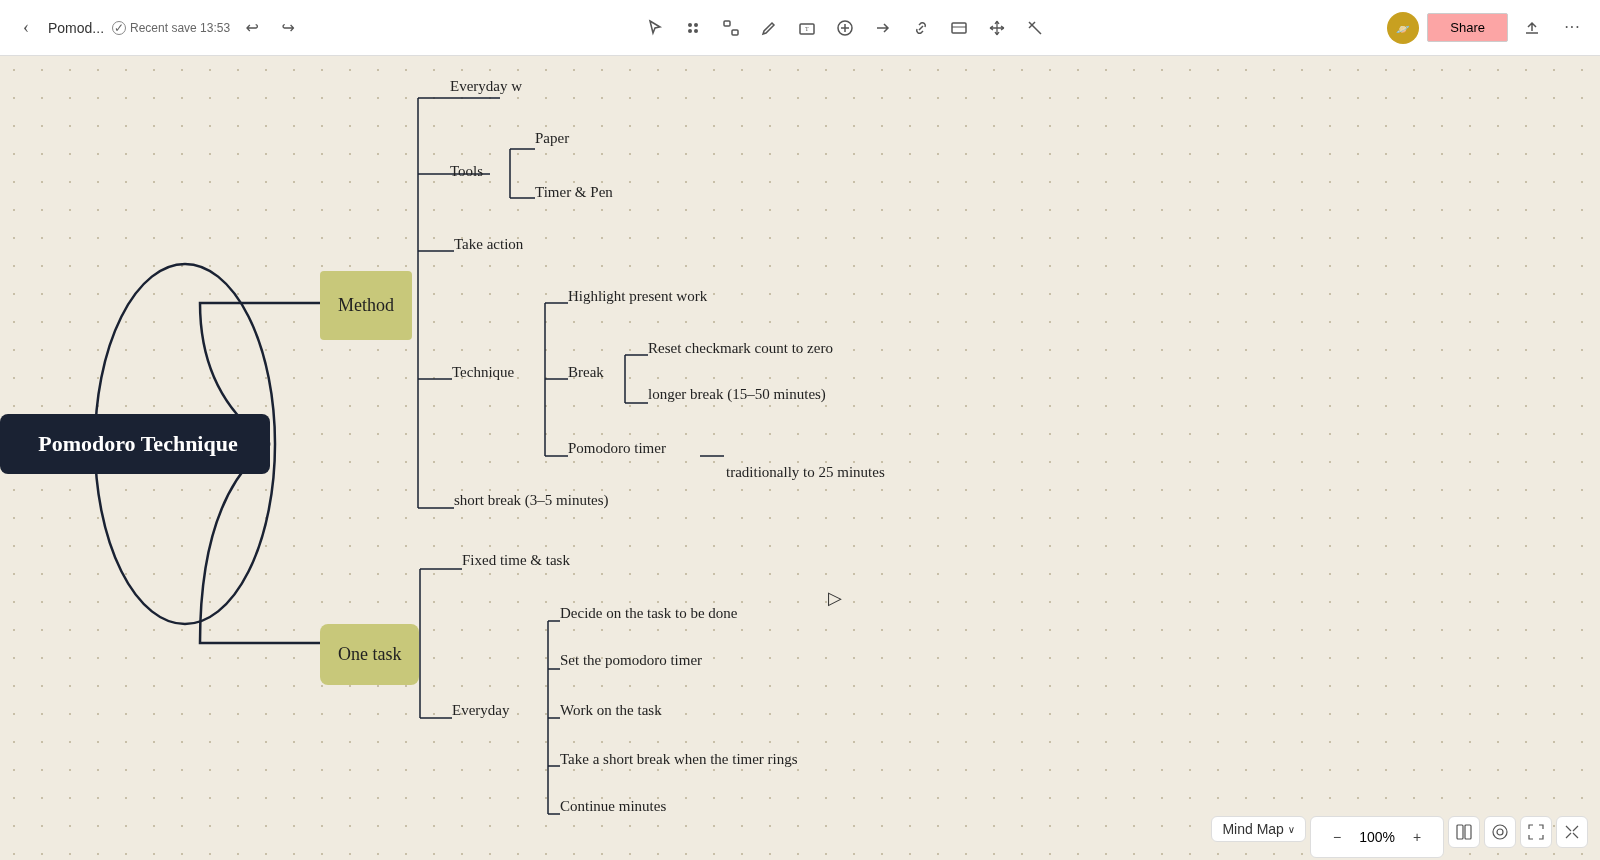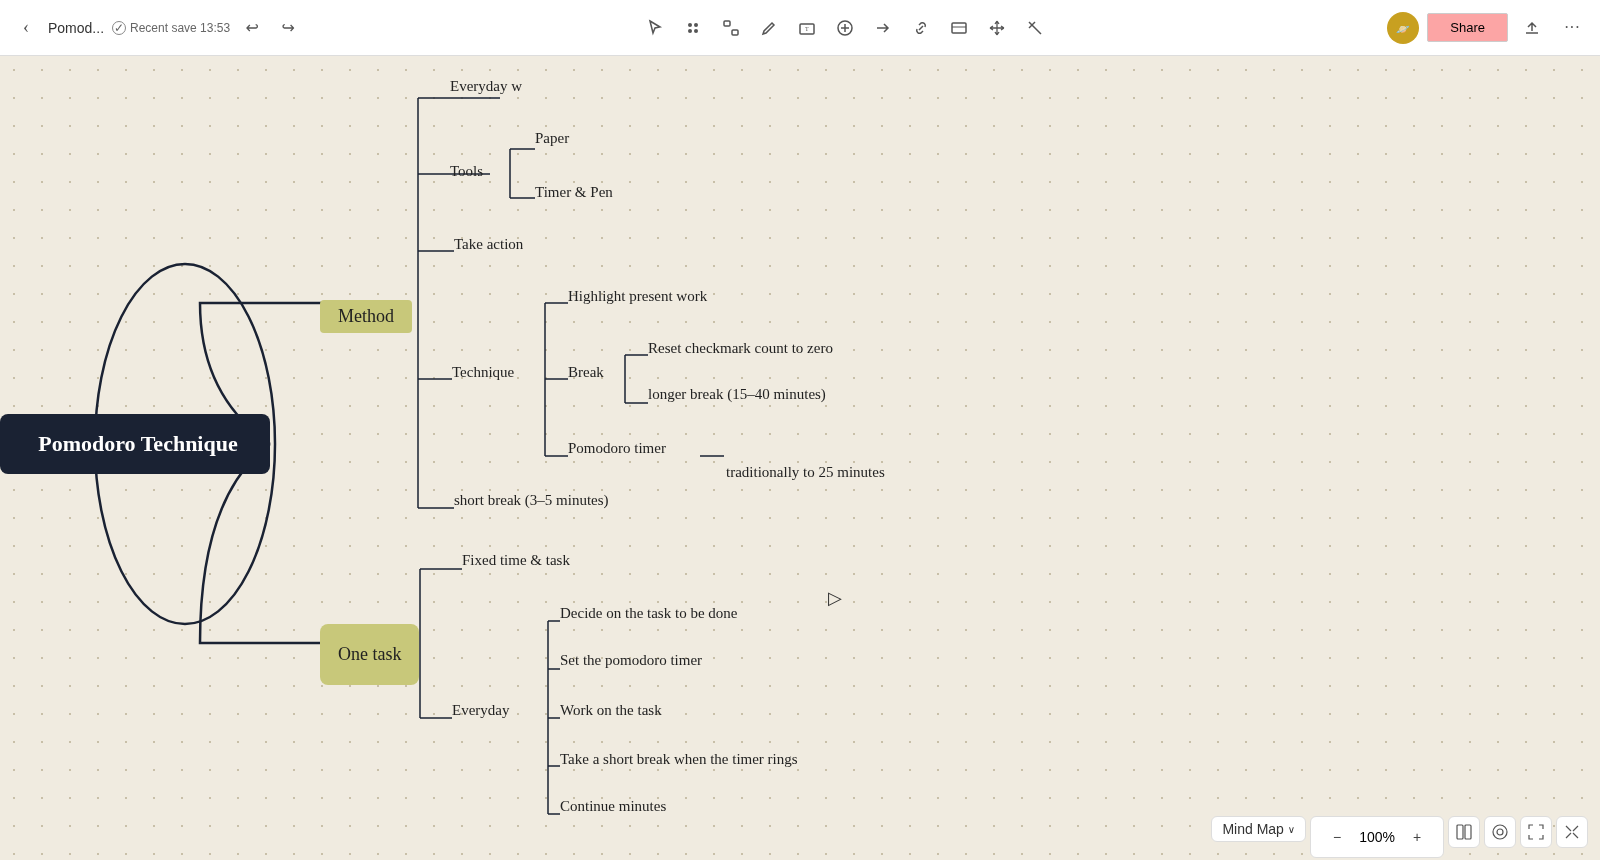--- a/index.html
+++ b/index.html
@@ -152,24 +152,24 @@
       border-radius: 8px;
       display: flex;
       align-items: center;
       justify-content: center;
       font-size: 22px;
       font-weight: bold;
     }
 
     .node-method {
       left: 320px;
-      top: 244px;
+      top: 215px;
       background: #c8c87a;
       color: #222;
-      padding: 6px 18px;
+      padding: 24px 18px;
       border-radius: 4px;
       font-size: 18px;
       font-weight: normal;
     }
 
     .node-onetask {
       left: 320px;
       top: 568px;
       background: #c8c87a;
       color: #222;
@@ -429,21 +429,21 @@
   <div class="text-node" style="left:568px; top:232px;">
     <span>Highlight present work</span>
   </div>
   <div class="text-node" style="left:568px; top:308px;">
     <span>Break</span>
   </div>
   <div class="text-node" style="left:648px; top:284px;">
     <span>Reset checkmark count to zero</span>
   </div>
   <div class="text-node" style="left:648px; top:330px;">
-    <span>longer break (15–40 minutes)</span>
+    <span>longer break (15–50 minutes)</span>
   </div>
   <div class="text-node" style="left:568px; top:384px;">
     <span>Pomodoro timer</span>
   </div>
 
   <div class="text-node" style="left:726px; top:384px;margin-top:24px;">
     <span>traditionally to 25 minutes</span>
   </div>
   <div class="text-node" style="left:454px; top:436px;">
     <span>short break (3–5 minutes)</span>

